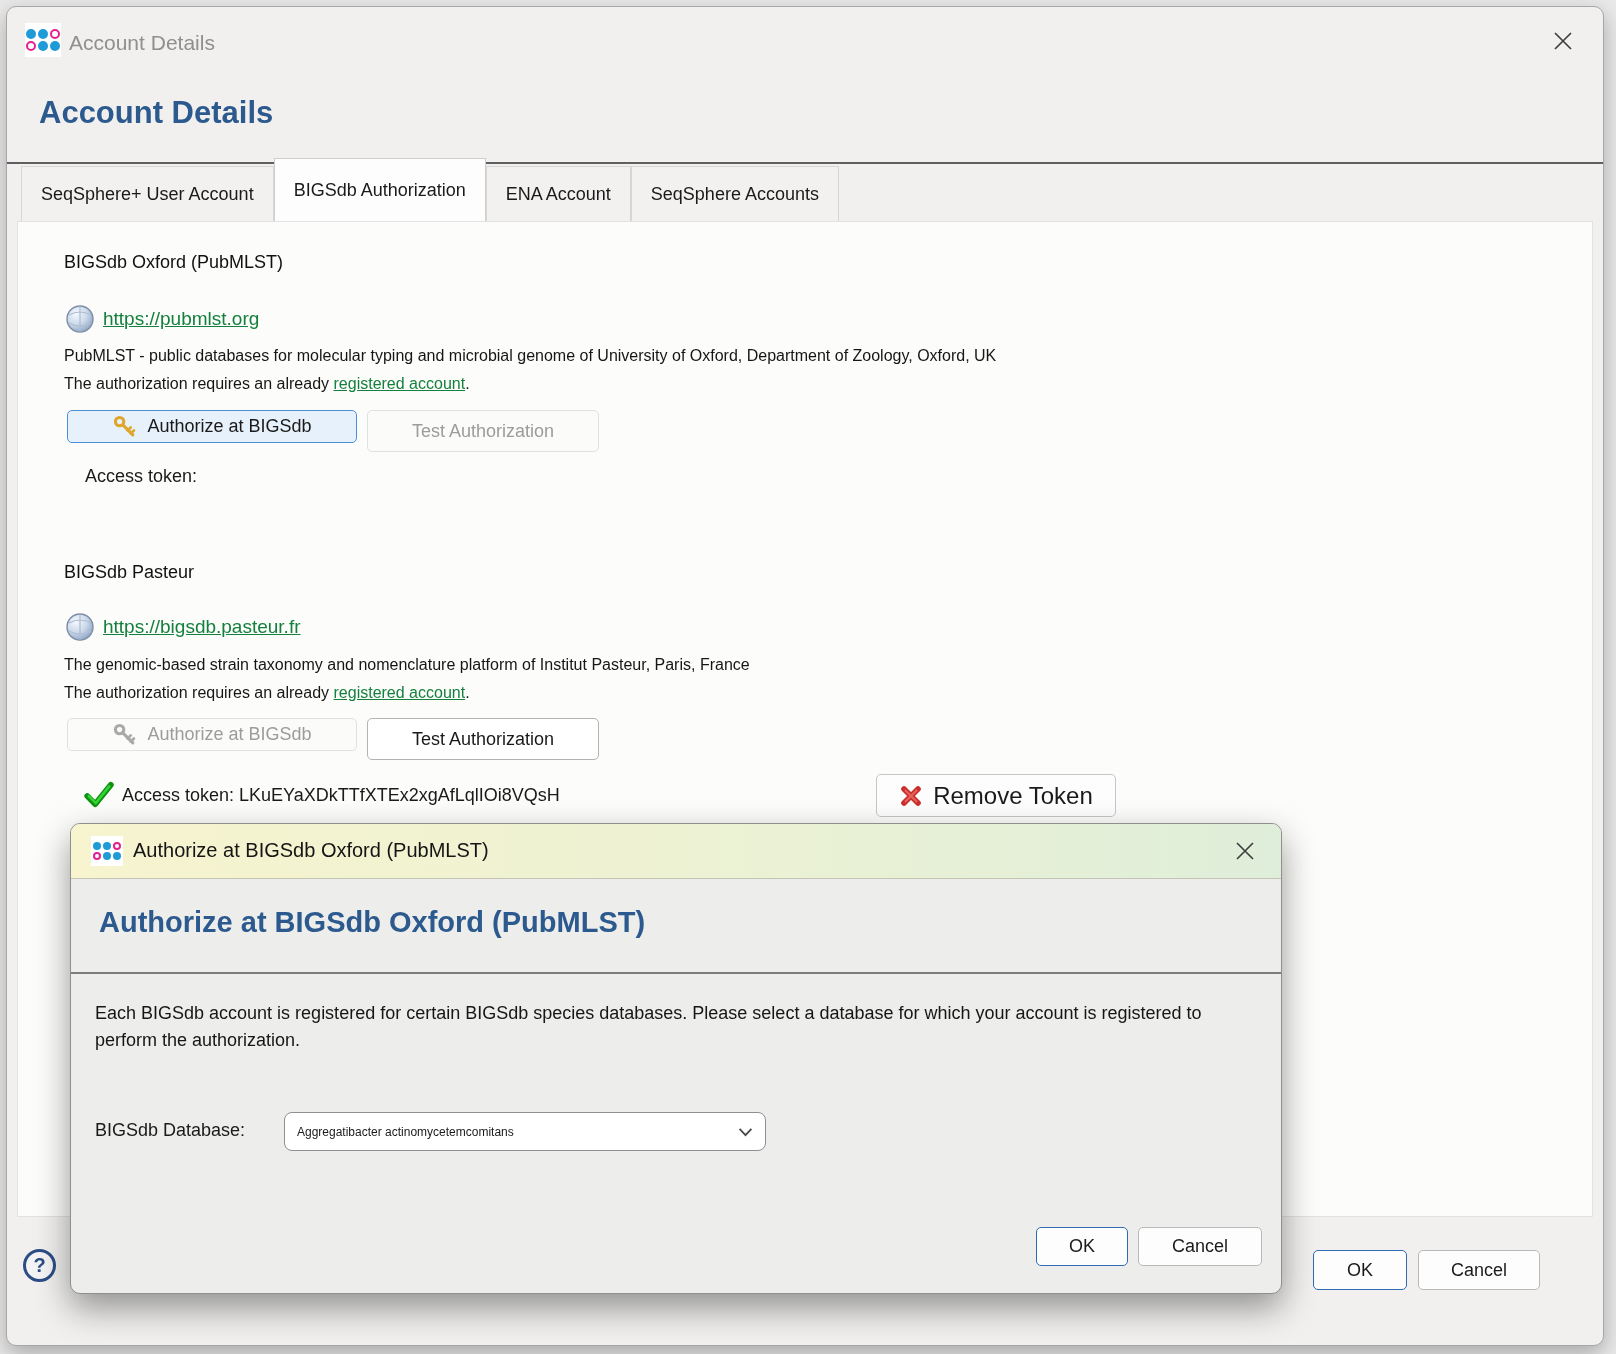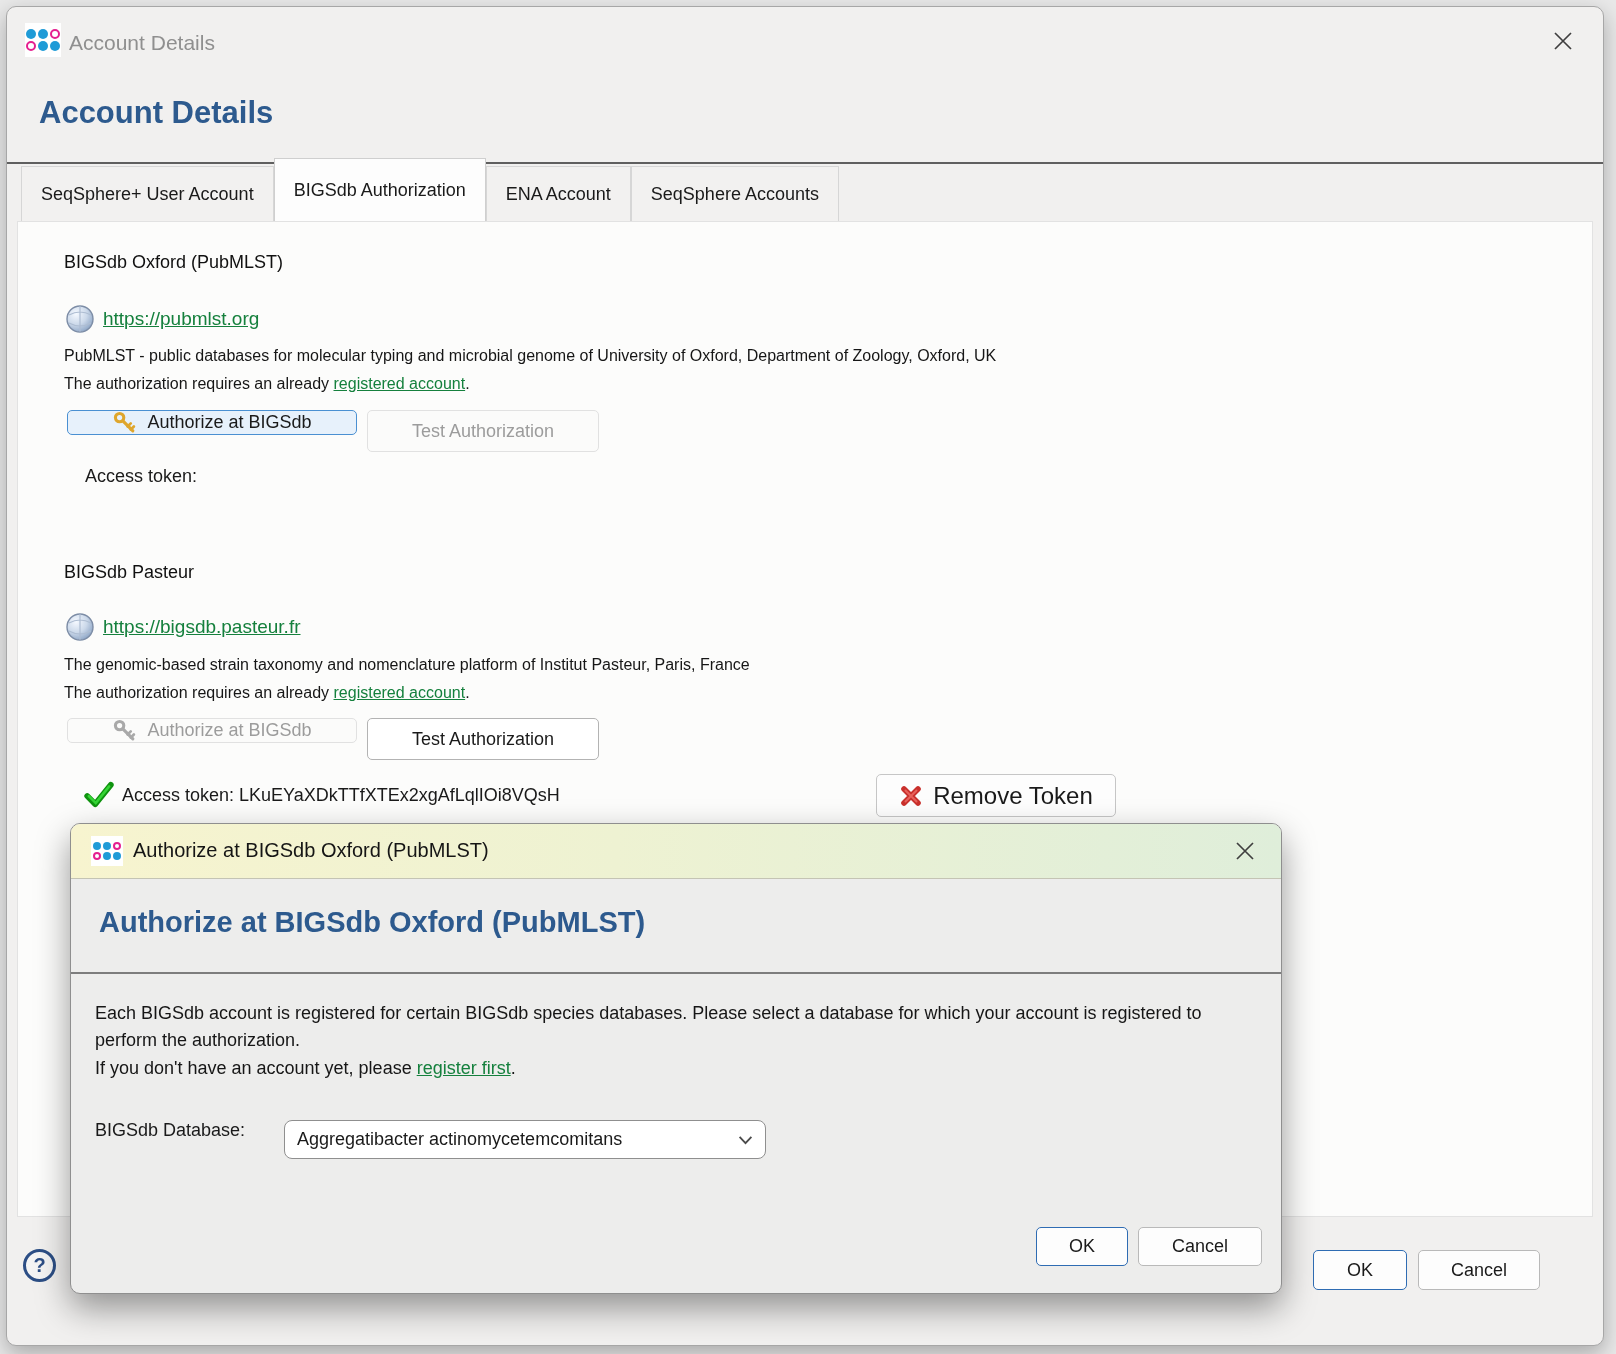--- a/index.html
+++ b/index.html
@@ -29,21 +29,21 @@
   
   .content{position:absolute;left:10px;top:214px;width:1576px;height:996px;background:#fcfcfb;
            border:1px solid #e2e2e2;box-sizing:border-box;z-index:1;}
   .sec-title{position:absolute;font-size:18px;color:#111;}
   .link{color:#15803d;text-decoration:underline;cursor:pointer;}
   .link-row{position:absolute;display:flex;align-items:center;gap:8px;font-size:19px;}
   .desc{position:absolute;font-size:16px;color:#161616;white-space:nowrap;}
   .btnrow{position:absolute;display:flex;gap:10px;}
   .btn{display:flex;align-items:center;justify-content:center;gap:10px;font-size:18px;
        border-radius:5px;box-sizing:border-box;cursor:pointer;background:#fff;border:1px solid #b3b3b3;}
-  .btn.auth{width:290px;height:25px;}
+  .btn.auth{width:290px;height:33px;}
   .btn.test{width:232px;height:42px;}
   .btn.focused{background:#e7f1fb;border:1px solid #4a90d2;}
   .btn.disabled{background:#fbfbfa;border:1px solid #e1e1e1;color:#9c9c9c;cursor:default;}
   .token-label{position:absolute;font-size:18px;}
   .token-row-text{position:absolute;font-size:18px;}
   .remove-btn{position:absolute;width:238px;height:41px;background:#fdfdfd;border:1px solid #c6c6c6;
               border-radius:5px;display:flex;align-items:center;justify-content:center;gap:10px;font-size:24px;cursor:pointer;}
   .checkmark{position:absolute;}
   
   .footer-btn{position:absolute;height:38px;background:#fdfdfd;border:1px solid #b9b9b9;border-radius:5px;
@@ -65,21 +65,21 @@
   .modal-titlebar .dot.ring{border-width:2px;}
   .modal-title-text{position:absolute;left:62px;top:15px;font-size:20px;color:#151515;}
   .modal-close{right:18px;top:11px;}
   .modal-heading{position:absolute;left:28px;top:82px;font-size:29px;font-weight:bold;color:#2d5a8e;}
   .modal-div{position:absolute;left:0;right:0;top:148px;height:2px;background:#7d7d7d;}
   .modal-body-text{position:absolute;left:24px;top:176px;width:1168px;font-size:18px;line-height:27px;color:#161616;}
   .modal-register{position:absolute;left:24px;top:234px;font-size:18px;color:#161616;}
   .db-label{position:absolute;left:24px;top:296px;font-size:18px;}
   .db-select{position:absolute;left:213px;top:288px;width:482px;height:39px;background:#fff;
              border:1px solid #8f8f8f;border-radius:8px;box-sizing:border-box;display:flex;
-             align-items:center;font-size:18px;padding:0 12px;cursor:pointer;justify-content:space-between;margin-top:8px;}
+             align-items:center;font-size:12px;padding:0 12px;cursor:pointer;justify-content:space-between;}
   .modal-btn{position:absolute;top:403px;height:37px;background:#fdfdfd;border:1px solid #b9b9b9;
              border-radius:5px;font-size:18px;display:flex;align-items:center;justify-content:center;cursor:pointer;}
   .modal-ok{left:965px;width:90px;border:1px solid #2f6cb3;}
   .modal-cancel{left:1067px;width:122px;}
   svg{display:block;}
 </style>
 </head>
 <body>
 
 <svg width="0" height="0" style="position:absolute">
@@ -223,23 +223,20 @@
           <path d="M3 3 L19 19 M19 3 L3 19" stroke="#3f3f3f" stroke-width="1.7"></path>
         </svg>
     </div>
   </div>
 
   <div class="modal-heading">Authorize at BIGSdb Oxford (PubMLST)</div>
   <div class="modal-div"></div>
 
   <div class="modal-body-text">Each BIGSdb account is registered for certain BIGSdb species databases. Please select a database for which your account is registered to perform the authorization.</div>
 
-  <div class="modal-register">
-    <span>If you don't have an account yet, please </span><span class="link">register first</span><span>.</span>
-  </div>
 
   <div class="db-label">BIGSdb Database:</div>
   <div class="db-select">
     <span>Aggregatibacter actinomycetemcomitans</span>
     <svg width="15" height="10" viewBox="0 0 14 9">
       <path d="M1.5 1.5 L7 7.5 L12.5 1.5" stroke="#4a4a4a" stroke-width="1.7" fill="none"></path>
     </svg>
   </div>
 
   <div class="modal-btn modal-ok">OK</div>

